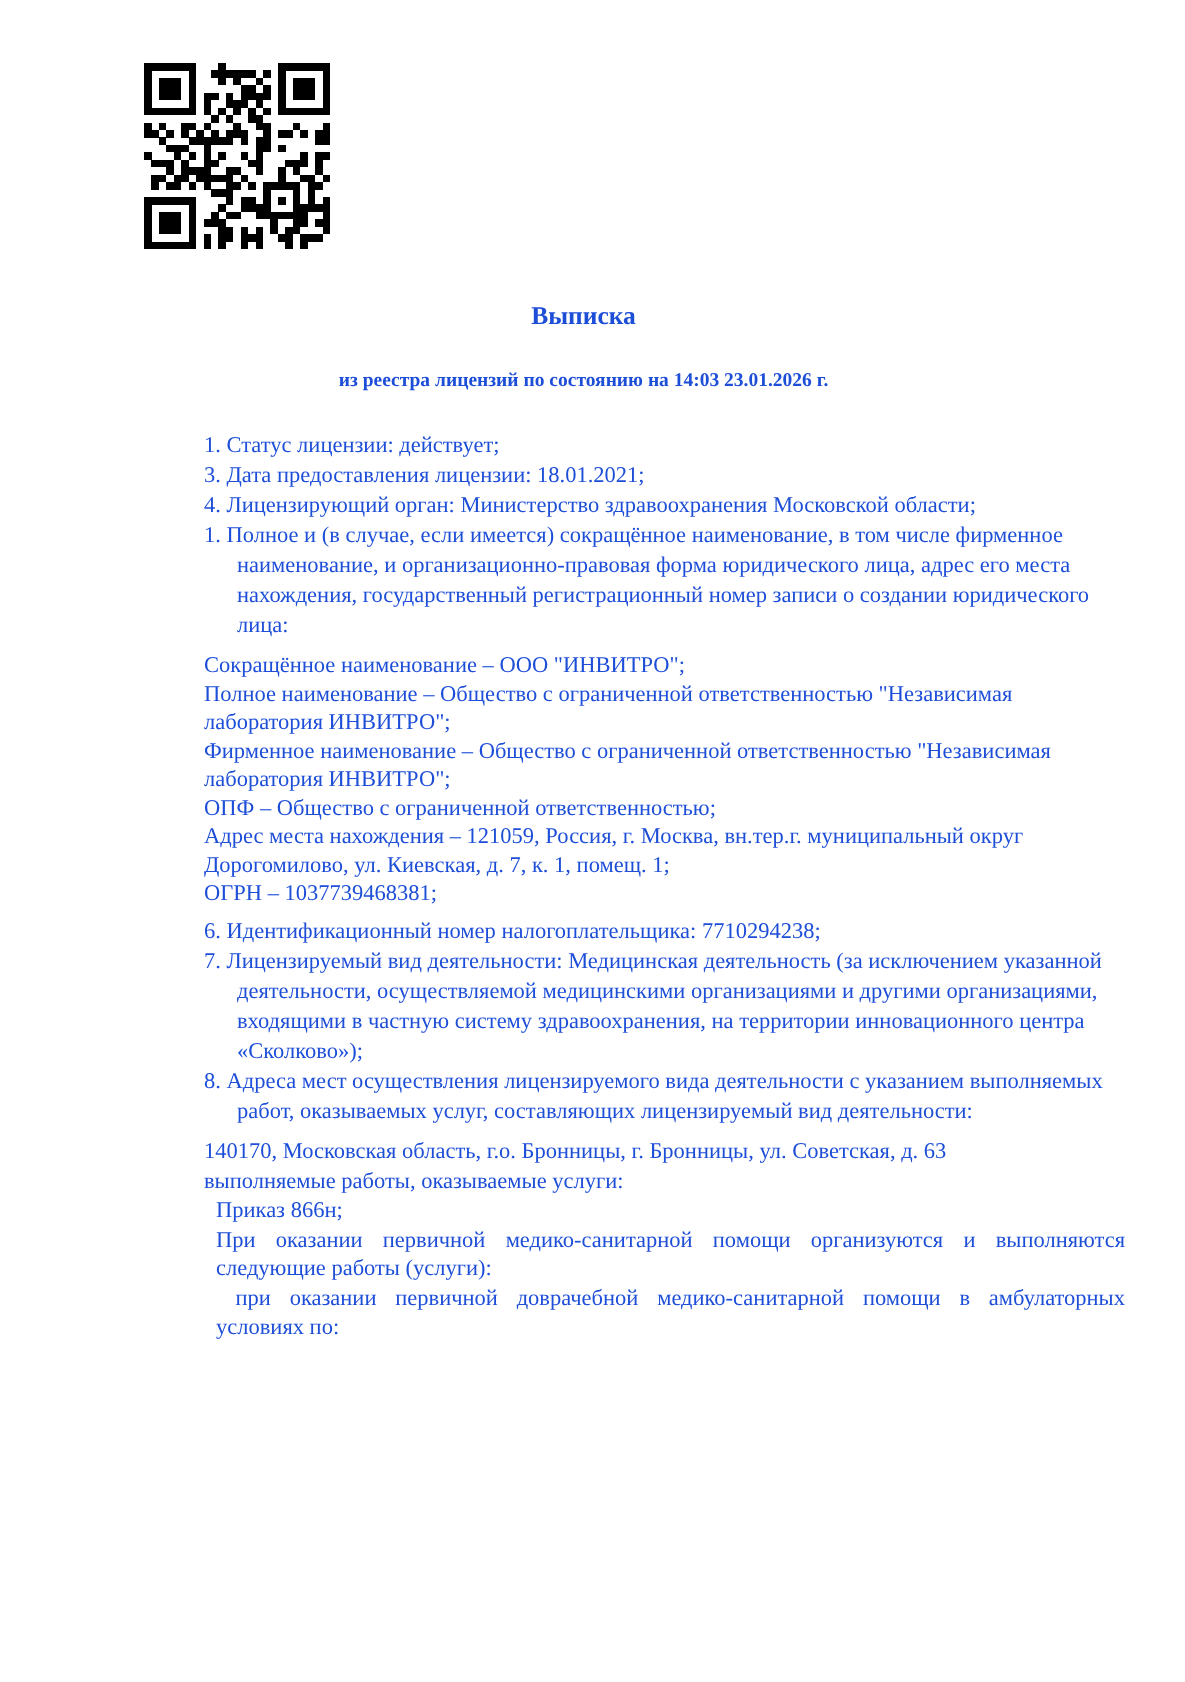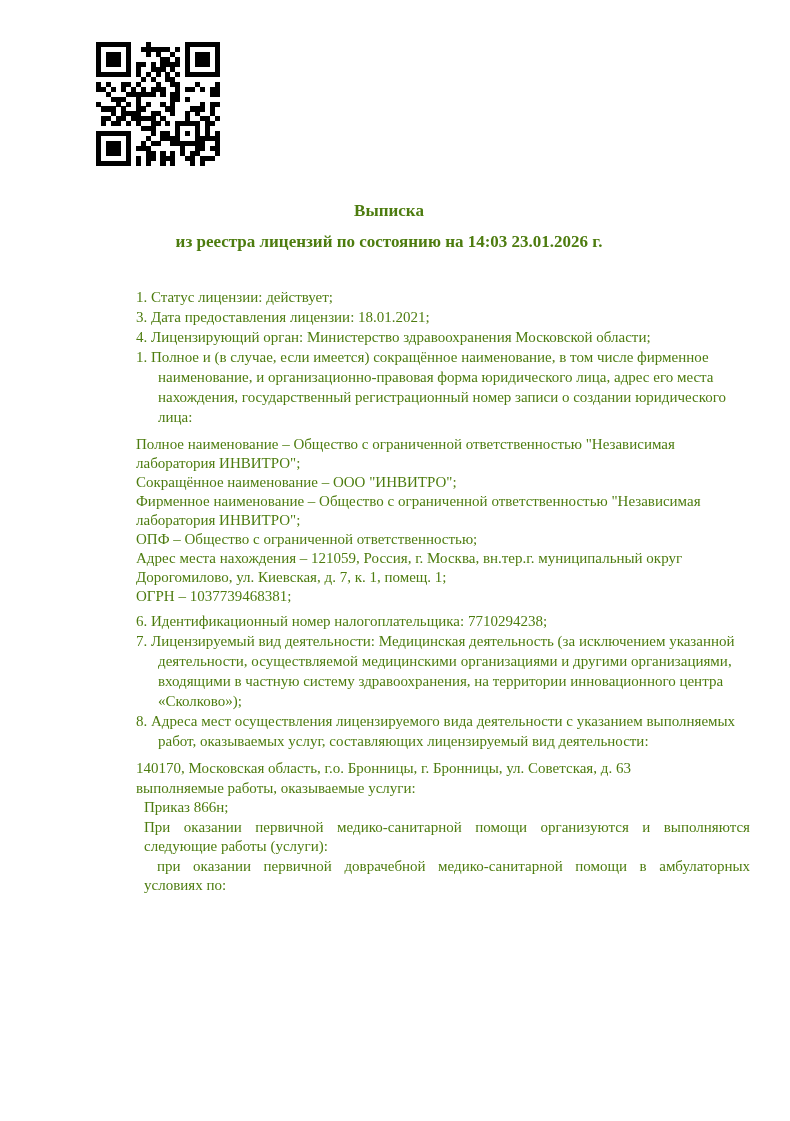--- a/index.html
+++ b/index.html
@@ -1,21 +1,21 @@
 <!DOCTYPE html>
 <html lang="ru"><head>
 <meta charset="utf-8">
 <style>
   html, body { margin: 0; padding: 0; background: #ffffff; }
   .page {
     position: relative;
     width: 790px;
     height: 1121px;
     background: #ffffff;
-    color: #4d7c0f;
+    color: #1d4ed8;
     font-family: "Liberation Serif", "DejaVu Serif", serif;
     font-size: 15px;
     overflow: hidden;
   }
   .qr {
     position: absolute;
     left: 96px;
     top: 42px;
     width: 124px;
     height: 124px;
@@ -28,23 +28,23 @@
     width: 778px;
     text-align: center;
   }
   .doc-title {
     font-weight: bold;
     font-size: 17px;
     line-height: 20px;
   }
   .doc-subtitle {
     font-weight: bold;
-    font-size: 17px;
+    font-size: 13px;
     line-height: 20px;
-    margin-top: 11px;
+    margin-top: 22px;
   }
   .content {
     position: absolute;
     left: 136px;
     top: 287px;
     width: 614px;
     line-height: 20px;
     font-family: Liberation Serif, serif;
   }
   .content p { margin: 0; }
@@ -391,22 +391,22 @@
   </div>
 
   <div class="content">
 
     <p class="item">1. Статус лицензии: действует;</p>
     <p class="item">3. Дата предоставления лицензии: 18.01.2021;</p>
     <p class="item">4. Лицензирующий орган: Министерство здравоохранения Московской области;</p>
     <p class="item tight">1. Полное и (в случае, если имеется) сокращённое наименование, в том числе фирменное наименование, и организационно-правовая форма юридического лица, адрес его места нахождения, государственный регистрационный номер записи о создании юридического лица:</p>
 
     <div class="org">
+      <p>Сокращённое наименование – ООО "ИНВИТРО";</p>
       <p>Полное наименование – Общество с ограниченной ответственностью "Независимая лаборатория ИНВИТРО";</p>
-      <p>Сокращённое наименование – ООО "ИНВИТРО";</p>
       <p>Фирменное наименование – Общество с ограниченной ответственностью "Независимая лаборатория ИНВИТРО";</p>
       <p>ОПФ – Общество с ограниченной ответственностью;</p>
       <p>Адрес места нахождения – 121059, Россия, г. Москва, вн.тер.г. муниципальный округ Дорогомилово, ул. Киевская, д. 7, к. 1, помещ. 1;</p>
       <p>ОГРН – 1037739468381;</p>
     </div>
 
     <p class="item">6. Идентификационный номер налогоплательщика: 7710294238;</p>
     <p class="item">7. Лицензируемый вид деятельности: Медицинская деятельность (за исключением указанной деятельности, осуществляемой медицинскими организациями и другими организациями, входящими в частную систему здравоохранения, на территории инновационного центра «Сколково»);</p>
     <p class="item tight">8. Адреса мест осуществления лицензируемого вида деятельности с указанием выполняемых работ, оказываемых услуг, составляющих лицензируемый вид деятельности:</p>
 

